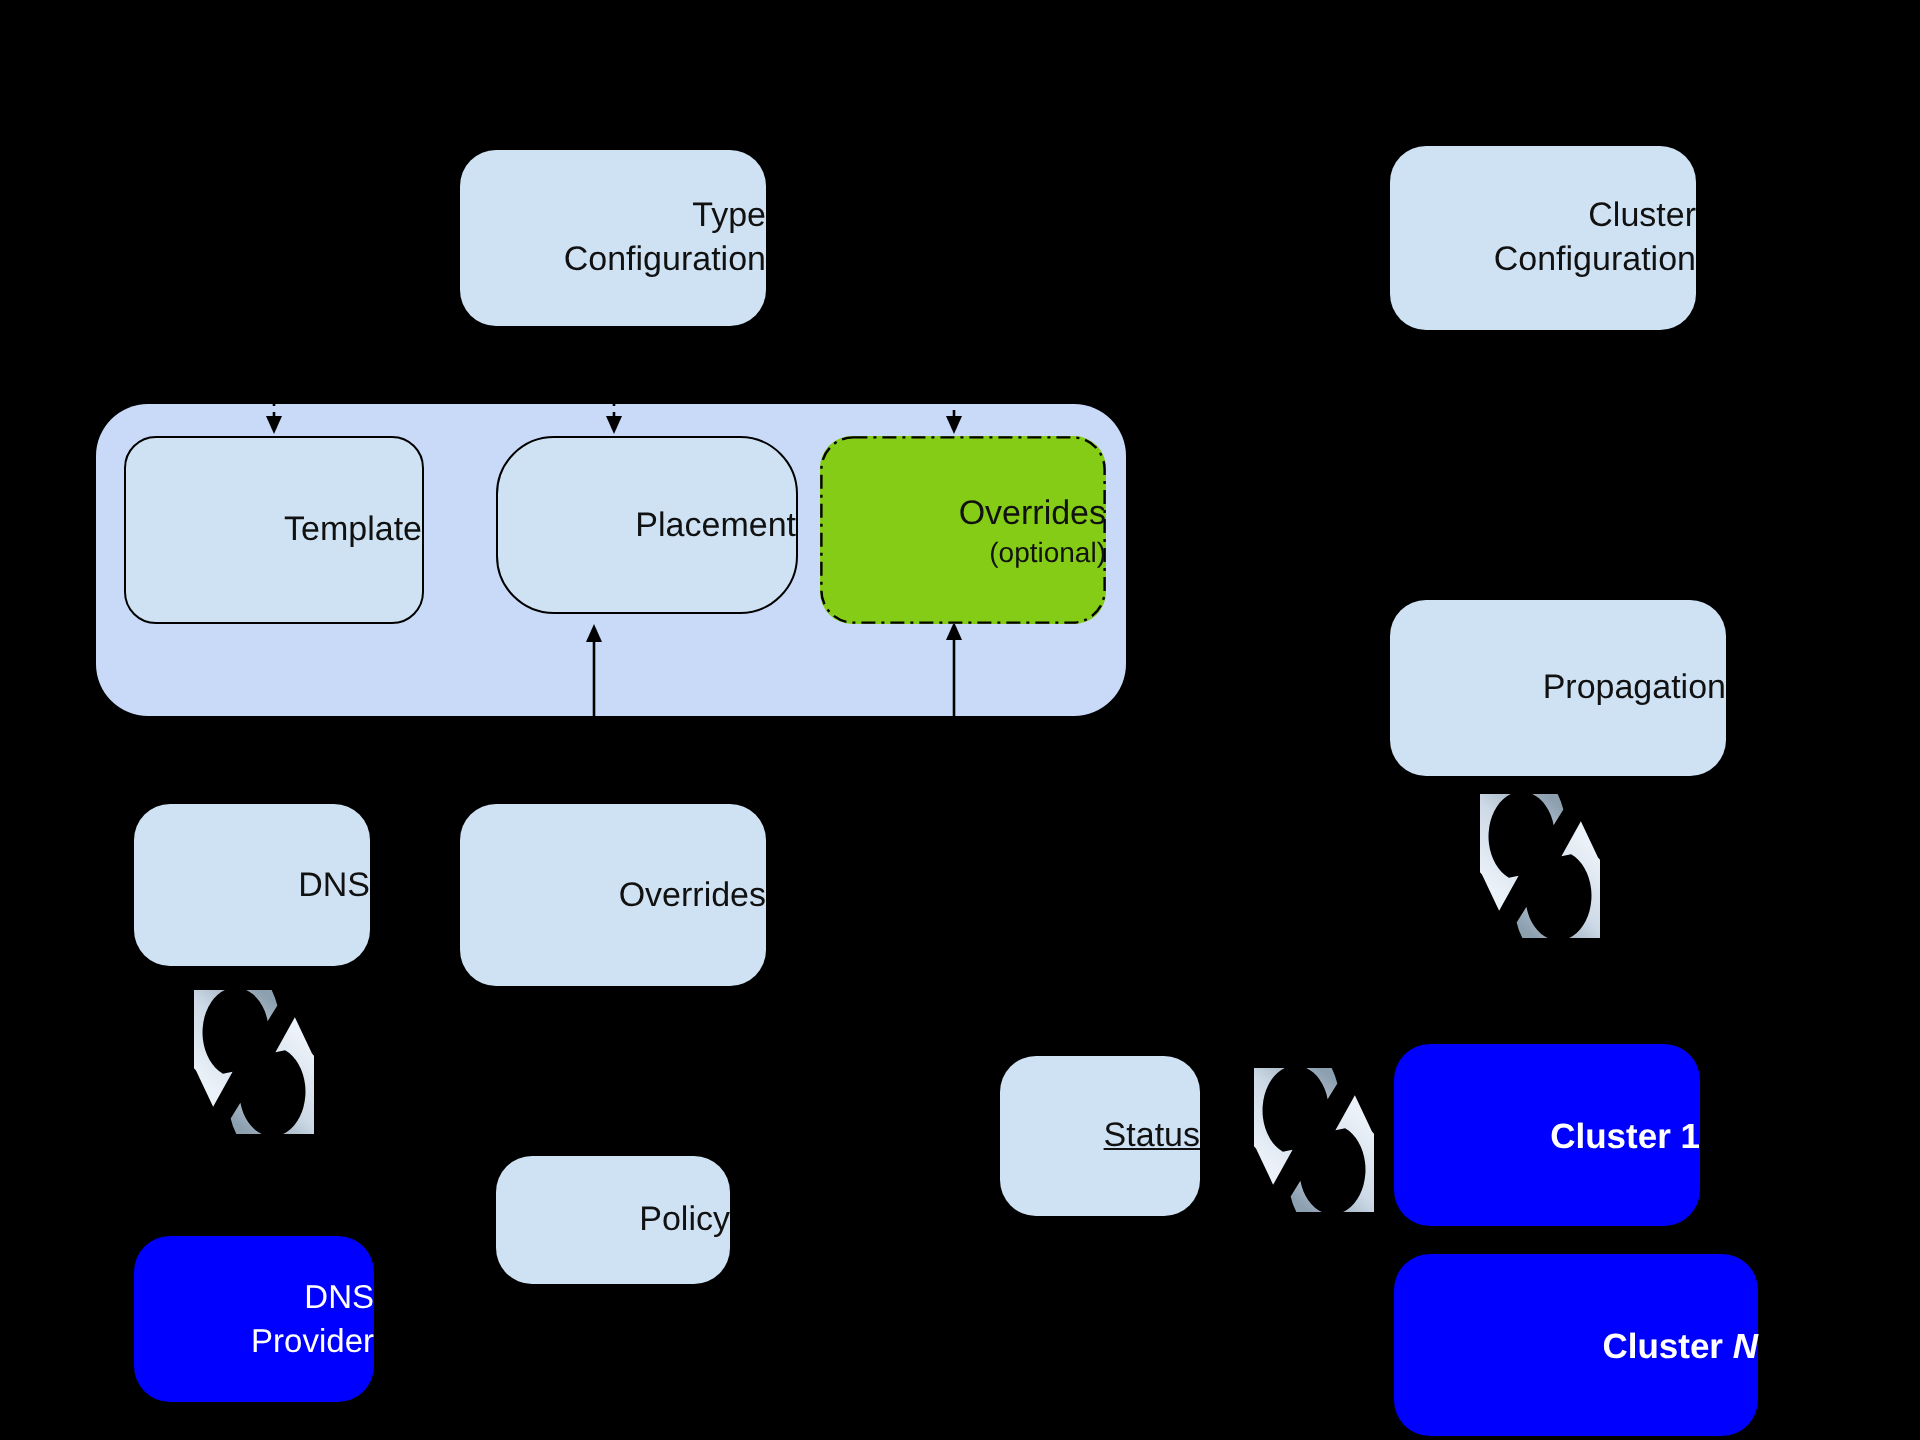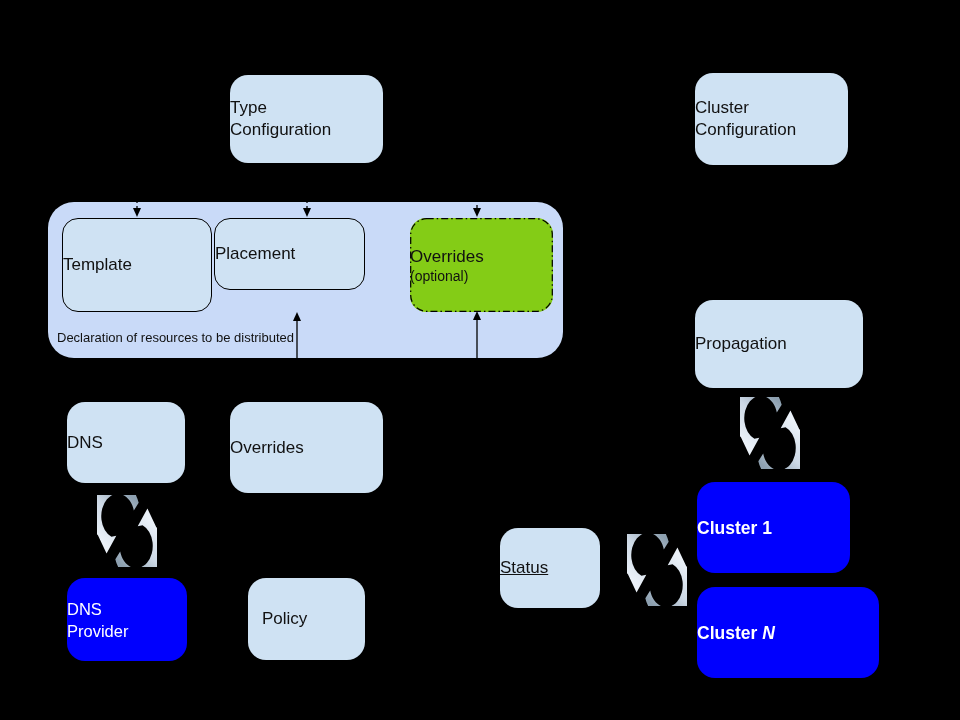--- a/index.html
+++ b/index.html
@@ -1,25 +1,25 @@
 <!DOCTYPE html>
 <html><head>
 <meta charset="utf-8">
 <style>
   html,body{margin:0;padding:0;background:#000;}
   #canvas{
     position:relative;width:960px;height:720px;background:#000;overflow:hidden;
     font-family:"Liberation Sans", sans-serif;-webkit-font-smoothing:antialiased;
   }
   .node{
-    position:absolute;display:flex;flex-direction:column;align-items:flex-start;justify-content:center;
+    position:absolute;display:flex;flex-direction:column;align-items:flex-end;justify-content:center;
     text-align:center;color:#111;font-size:17px;line-height:22px;box-sizing:border-box;
   }
   .light{background:#cfe2f3;border-radius:18px;}
-  .blue{background:#0000fe;color:#fff;border-radius:18px;}
+  .blue{background:#0000fe;color:#fff;border-radius:18px;margin-top:40px;}
   .container-box{
     position:absolute;background:#c9daf8;border-radius:26px;
     left:48px;top:202px;width:515px;height:156px;
   }
   .inner{background:#cfe2f3;border:1px solid #000;border-radius:16px;}
   .overrides{background:#84cc16;border-radius:16px;}
   .ov-sub{font-size:14px;line-height:16px;}
   .caption{
     position:absolute;left:57px;top:330px;font-size:13px;color:#111;
     font-family:"Liberation Sans", sans-serif;
@@ -61,33 +61,32 @@
 
   <div class="node light" style="left:695px;top:73px;width:153px;height:92px;">
     <div>Cluster</div>
     <div>Configuration</div>
   </div>
 
   <div class="node inner" style="left:62px;top:218px;width:150px;height:94px;">
     <div>Template</div>
   </div>
 
-  <div class="node inner" style="left:214px;top:218px;width:151px;height:72px;">
+  <div class="node inner" style="left:248px;top:218px;width:151px;height:89px;border-radius:29px;">
     <div>Placement</div>
   </div>
 
   <div class="node overrides" style="left:410px;top:218px;width:143px;height:94px;">
     <svg class="border-svg" viewBox="0 0 143 94" preserveAspectRatio="none">
       <rect x="0.7" y="0.7" width="141.6" height="92.6" rx="16" ry="16" fill="none" stroke="#000" stroke-width="1.2" stroke-dasharray="7 3 1.5 3"></rect>
     </svg>
     <div class="ovtext">Overrides</div>
     <div class="ovtext ov-sub">(optional)</div>
   </div>
 
-  <div class="caption">Declaration of resources to be distributed</div>
 
   <div class="node light" style="left:67px;top:402px;width:118px;height:81px;">
     <div>DNS</div>
   </div>
 
   <div class="node light" style="left:230px;top:402px;width:153px;height:91px;">
     <div>Overrides</div>
   </div>
 
   <svg class="abs" style="left:97px;top:495px;" width="60" height="72" viewBox="0 0 60 74">
@@ -105,21 +104,21 @@
     </defs>
     <path d="M42 8 A26 32 0 1 0 6 46 L0 41 L9 60 L19 42 L14 43 A17 23 0 1 1 37 16 Z" fill="url(#g1a)"></path>
     <path d="M18 66 A26 32 0 1 0 54 28 L60 33 L51 14 L41 32 L46 31 A17 23 0 1 1 23 58 Z" fill="url(#g1b)"></path>
   </svg>
 
   <div class="node blue" style="left:67px;top:578px;width:120px;height:83px;font-size:16.5px;">
     <div>DNS</div>
     <div>Provider</div>
   </div>
 
-  <div class="node light" style="left:248px;top:578px;width:117px;height:82px;padding-left:14px;">
+  <div class="node light" style="left:248px;top:578px;width:117px;height:64px;padding-left:14px;">
     <div>Policy</div>
   </div>
 
   <div class="node light" style="left:695px;top:300px;width:168px;height:88px;">
     <div>Propagation</div>
   </div>
 
   <svg class="abs" style="left:740px;top:397px;" width="60" height="72" viewBox="0 0 60 74">
     <defs>
       <linearGradient id="g2a" gradientUnits="userSpaceOnUse" x1="42" y1="8" x2="6" y2="50">

